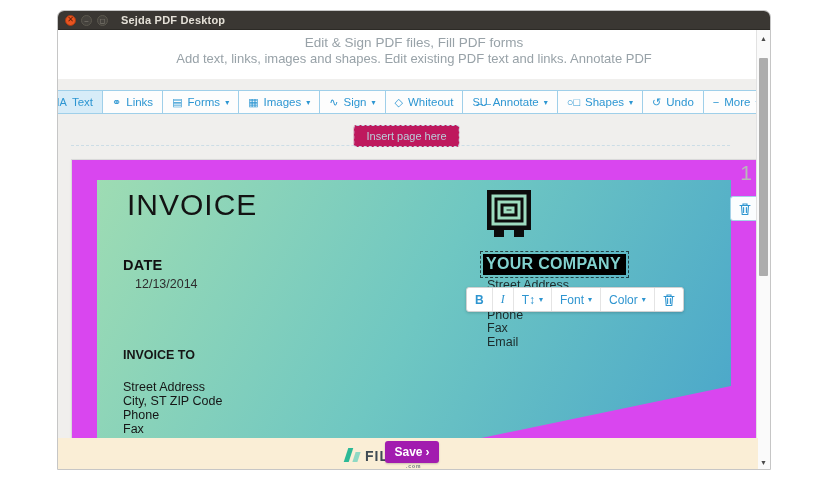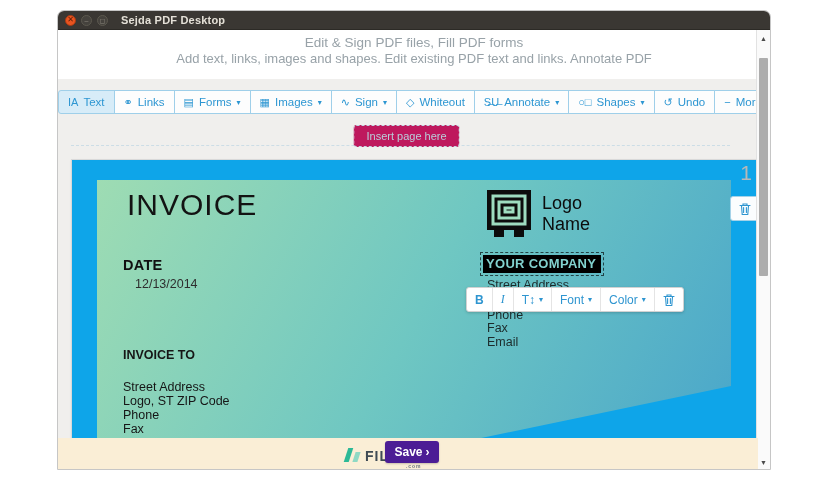--- a/index.html
+++ b/index.html
@@ -20,38 +20,38 @@
 
   
   .hline { position:absolute; width:100%; text-align:center; color:#98a2a8; }
   .hline.l1 { top:24px; font-size:13.5px; }
   .hline.l2 { top:40px; font-size:13px; }
 
   
   .workspace { position:absolute; left:0; top:68px; width:700px; height:392px; background:#f0efed; }
 
   
-  .toolbar { position:absolute; left:0; top:79px; width:700px; display:flex; justify-content:flex-start; }
+  .toolbar { position:absolute; left:0; top:79px; width:700px; display:flex; justify-content:center; }
   .tbtn { display:inline-flex; align-items:center; gap:5px; height:24px; padding:0 9px;
     background:#fdfdfd; border:1px solid #9fcfe9; color:#2d96d2; font-size:11.5px;
     margin-left:-1px; cursor:pointer; white-space:nowrap; }
   .tbtn:first-child { border-radius:3px 0 0 3px; margin-left:0; }
   .tbtn:last-child { border-radius:0 3px 3px 0; }
   .tbtn.active { background:#d7ecf8; }
   .tglyph { font-size:11px; color:#2d96d2; }
   .tcaret { font-size:8px; }
 
   
   .insert-row-line { position:absolute; left:13px; top:134px; width:659px; border-top:1px dashed #ccdde6; }
   .insert-btn { position:absolute; left:50%; top:114px; transform:translateX(-57%);
     background:#be185d; border:1px dashed #c2d8e3; border-radius:3px; color:#b9cfdb;
     font-size:11px; padding:4px 12px; }
 
   
-  .page { position:absolute; left:13px; top:148px; width:760px; height:312px; background:#0ea5e9;
+  .page { position:absolute; left:13px; top:148px; width:760px; height:312px; background:#d946ef;
     border:1px solid #d9d9d9; box-shadow:0 1px 2px rgba(0,0,0,.07); }
 
   .page-number { position:absolute; left:676px; top:150px; width:24px; text-align:center;
     color:#b8b8b8; font-size:21px; }
   .page-trash-btn { position:absolute; left:672px; top:185px; width:29px; height:25px;
     background:#fbfdfe; border:1px solid #a5d2e8; border-radius:3px;
     display:flex; align-items:center; justify-content:center; cursor:pointer; }
 
   
   .scrollbar { position:absolute; right:0; top:19px; width:14px; height:441px; background:#fafafa;
@@ -65,21 +65,21 @@
     background:linear-gradient(118deg, #9edcb3 0%, #6fc7c2 48%, #46a3cb 100%);
     clip-path:polygon(0 0, 100% 0, 100% 206px, 0 338px); color:#141414; }
   .inv-title { position:absolute; left:30px; top:8px; font-size:30px; font-weight:500; letter-spacing:1px; color:#131313; }
   .logo-group { position:absolute; left:390px; top:10px; display:flex; align-items:center; gap:11px; }
   .logo-text { font-size:18px; line-height:21px; color:#0c0c0c; }
   .field-label { font-weight:bold; font-size:14.5px; letter-spacing:.3px; color:#101010; }
   .field-value { font-family:Liberation Sans, sans-serif; font-size:12.5px; color:#2e2e2e; margin-top:4px;margin-left:12px; }
   .f-date { position:absolute; left:26px; top:77px; }
   .f-invno { position:absolute; left:225px; top:77px; }
   .f-company { position:absolute; left:386px; top:74px; }
-  .company-name { display:inline-block; background:#000; color:#82d2cf; font-weight:bold; font-size:13px;
+  .company-name { display:inline-block; background:#000; color:#82d2cf; font-weight:bold; font-size:16px;
     padding:1px 5px 2px 3px; outline:1px dashed rgba(0,0,0,.65); outline-offset:2px; letter-spacing:.3px; }
   .company-line { position:absolute; left:390px; font-size:12.5px; color:#1c2b2b; }
   .invoice-to { position:absolute; left:26px; top:168px; font-size:12.5px; line-height:14px; color:#161616; }
   .invoice-to .hd { font-weight:bold; font-size:12.5px; margin-bottom:18px; }
 
   
   .edit-bar { position:absolute; left:369px; top:107px; height:25px; background:#fff;
     border:1px solid #d2d2d2; border-radius:3px; box-shadow:0 1px 3px rgba(0,0,0,.18);
     display:flex; align-items:stretch; z-index:5; }
   .ebtn { display:flex; align-items:center; gap:4px; padding:0 8px; color:#2e95d0; font-size:12px;
@@ -88,21 +88,21 @@
   .ebtn.b { font-weight:bold; } .ebtn.i { font-style:italic; font-family:"Liberation Serif", serif; }
   .ecaret { font-size:8px; }
 
   
   .footer-strip { position:absolute; left:0; top:427px; width:700px; height:33px; background:#faeed6; z-index:8; }
   .watermark { position:absolute; left:288px; top:437px; display:flex; align-items:flex-start; z-index:9; }
   .wm-slash { width:5px; height:14px; background:#2cb996; transform:skewX(-18deg); margin-right:3px; }
   .wm-slash.lite { background:#8ed9c4; height:10px; margin-top:4px; }
   .wm-text { font-size:14px; font-weight:bold; color:#3f4a54; letter-spacing:1px; margin-left:3px; }
   .wm-suffix { font-size:5px; color:#6a7680; display:block; text-align:right; margin-top:-1px; }
-  .save-btn { position:absolute; left:327px; top:430px; width:54px; height:22px; background:#4c1d95;
+  .save-btn { position:absolute; left:327px; top:430px; width:54px; height:22px; background:#a21caf;
     border:none; border-radius:3px; color:#fff; font-weight:bold; font-size:12px; z-index:10;
     display:flex; align-items:center; justify-content:center; gap:3px; cursor:pointer;
     box-shadow:0 1px 2px rgba(0,0,0,.2); }
 </style>
 </head>
 <body>
 
 <div class="stage">
   <div class="window">
 
@@ -182,44 +182,40 @@
 
         <div class="logo-group">
           <svg width="44" height="48" viewBox="0 0 44 48">
             <rect x="0" y="0" width="44" height="40" fill="#0c0c0c"></rect>
             <rect x="6" y="6" width="32" height="28" fill="none" stroke="#9edcc0" stroke-width="3"></rect>
             <rect x="12" y="12" width="20" height="16" fill="none" stroke="#9edcc0" stroke-width="3"></rect>
             <rect x="18" y="18" width="8" height="4" fill="none" stroke="#9edcc0" stroke-width="3"></rect>
             <rect x="7" y="40" width="10" height="7" fill="#0c0c0c"></rect>
             <rect x="27" y="40" width="10" height="7" fill="#0c0c0c"></rect>
           </svg>
-          <div class="logo-text">
-            <div>Logo</div>
-            <div>Name</div>
-          </div>
         </div>
 
         <div class="f-date">
           <div class="field-label">DATE</div>
           <div class="field-value">12/13/2014</div>
         </div>
 
 
         <div class="f-company">
           <span class="company-name">YOUR COMPANY</span>
         </div>
         <div class="company-line" style="top:98px;">Street Address</div>
         <div class="company-line" style="top:128px;">Phone</div>
         <div class="company-line" style="top:141px;">Fax</div>
         <div class="company-line" style="top:155px;">Email</div>
 
         <div class="invoice-to">
           <div class="hd">INVOICE TO</div>
           <div>Street Address</div>
-          <div>Logo, ST ZIP Code</div>
+          <div>City, ST ZIP Code</div>
           <div>Phone</div>
           <div>Fax</div>
           <div>Email</div>
         </div>
 
         <div class="edit-bar">
           <div class="ebtn b">B</div>
           <div class="ebtn i">I</div>
           <div class="ebtn">
             <span>T↕</span>

